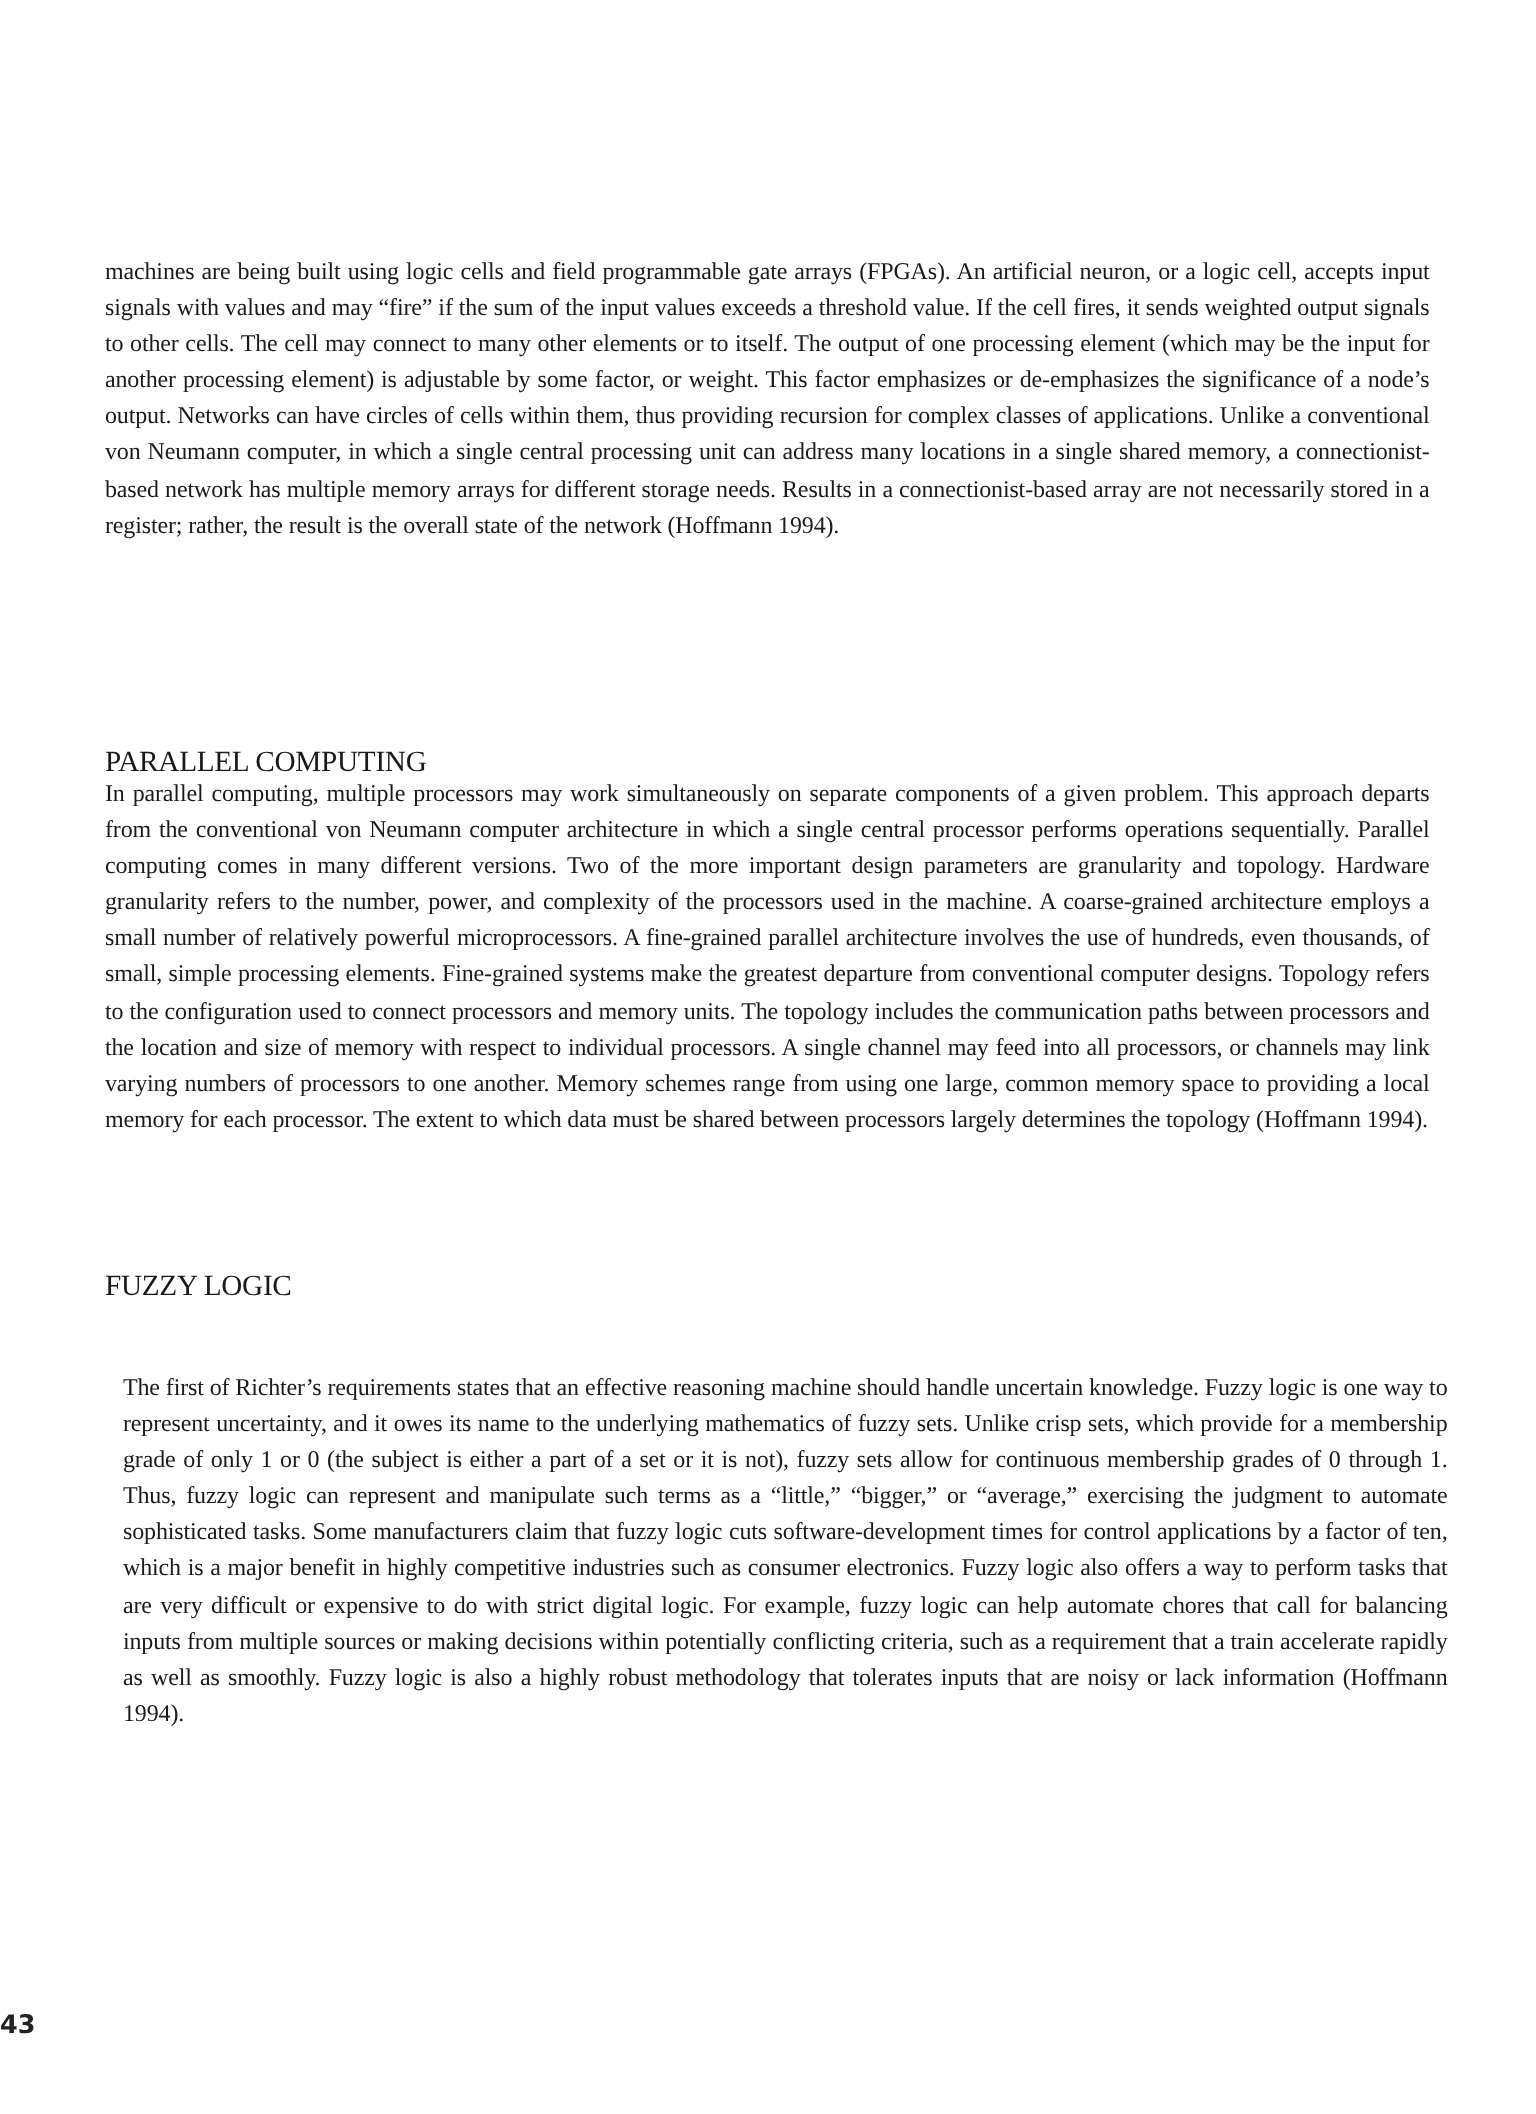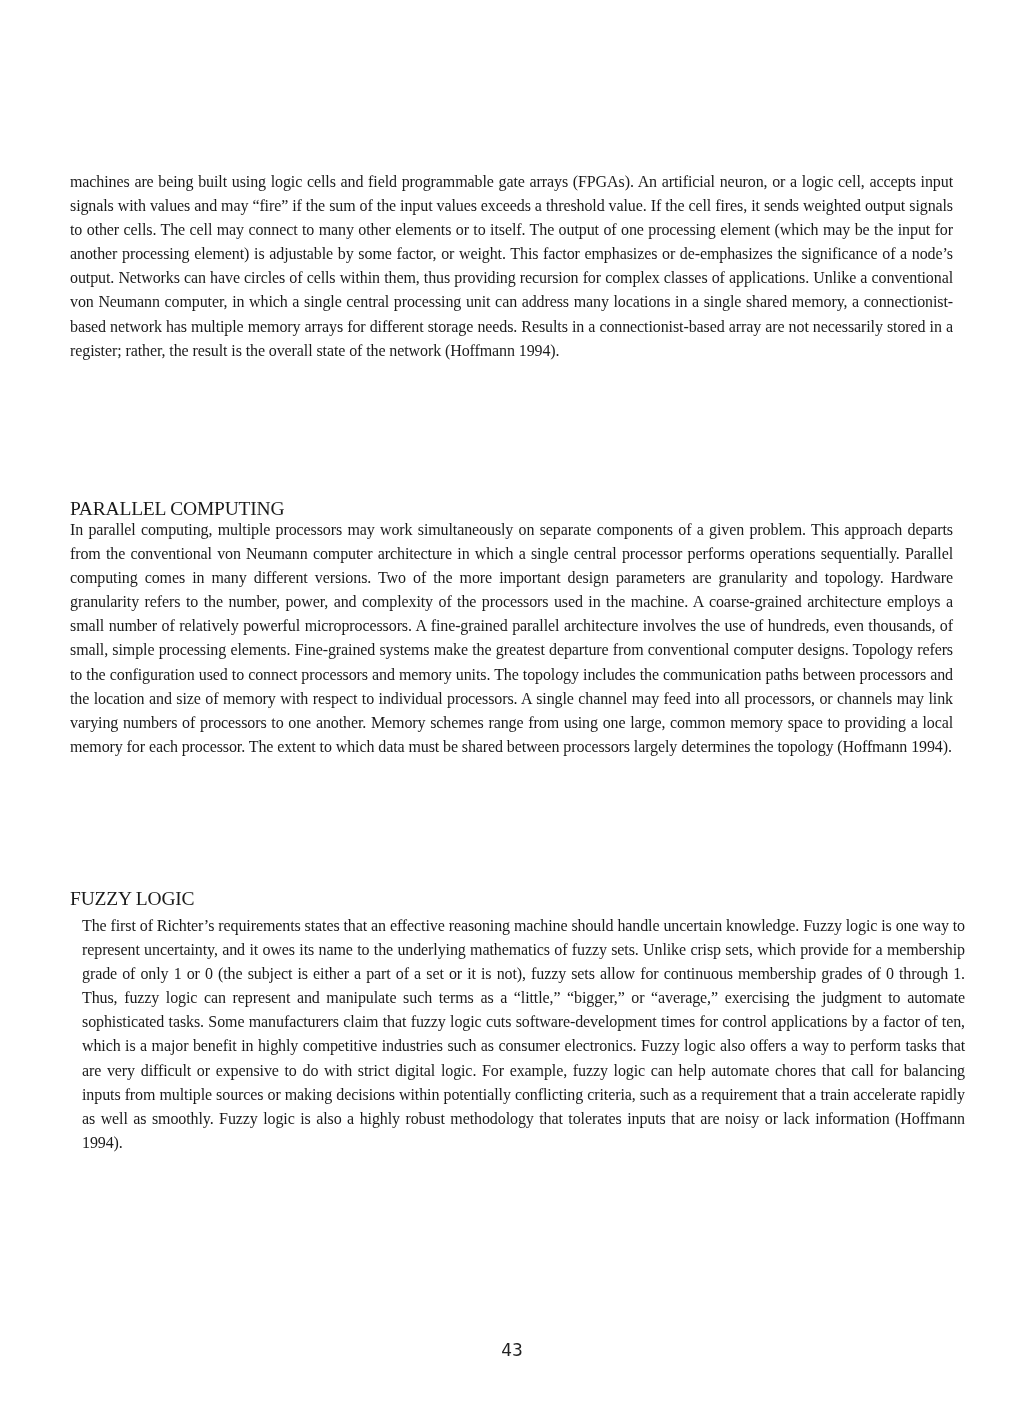--- a/index.html
+++ b/index.html
@@ -29,32 +29,33 @@
       letter-spacing: -0.1px;
     }
     .heading {
       font-size: 19.5px;
       font-weight: normal;
       margin: 0;
       letter-spacing: -0.2px;
     }
     .h-parallel { position: absolute; top: 287px; left: 0; margin-top: 41px; }
     .p-parallel { position: absolute; top: 348px; left: 0; width: 883px; }
-    .h-fuzzy { position: absolute; top: 718px; left: 0; font-family: Liberation Serif, serif; }
+    .h-fuzzy { position: absolute; top: 677px; left: 0; font-family: Liberation Serif, serif; }
     .p-fuzzy { position: absolute; top: 744px; left: 12px; width: 883px; }
     .p-intro { position: absolute; top: 0; left: 0; width: 883px; }
     .page-number {
       position: absolute;
       top: 1340px;
       left: 0;
       width: 1024px;
-      text-align: center;
+      text-align: left;
       font-family: "DejaVu Sans", sans-serif;
       font-size: 17px;
       color: #222;
+      font-weight: bold;
     }
   </style>
 </head>
 <body>
 
 <div class="page">
   <p class="para p-intro">machines are being built using logic cells and field programmable gate arrays (FPGAs).  An artificial neuron, or a logic cell, accepts input signals with values and may “fire” if the sum of the input values exceeds a threshold value.  If the cell fires, it sends weighted output signals to other cells.  The cell may connect to many other elements or to itself.  The output of one processing element (which may be the input for another processing element) is adjustable by some factor, or weight.  This factor emphasizes or de-emphasizes the significance of a node’s output.  Networks can have circles of cells within them, thus providing recursion for complex classes of applications.  Unlike a conventional von Neumann computer, in which a single central processing unit can address many locations in a single shared memory, a connectionist-based network has multiple memory arrays for different storage needs.  Results in a connectionist-based array are not necessarily stored in a register; rather, the result is the overall state of the network (Hoffmann 1994).</p>
 
   <h2 class="heading h-parallel">PARALLEL COMPUTING</h2>
   <p class="para p-parallel">In parallel computing, multiple processors may work simultaneously on separate components of a given problem.  This approach departs from the conventional von Neumann computer architecture in which a single central processor performs operations sequentially.  Parallel computing comes in many different versions.  Two of the more important design parameters are granularity and topology.  Hardware granularity refers to the number, power, and complexity of the processors used in the machine.  A coarse-grained architecture employs a small number of relatively powerful microprocessors.  A fine-grained parallel architecture involves the use of hundreds, even thousands, of small, simple processing elements.  Fine-grained systems make the greatest departure from conventional computer designs.  Topology refers to the configuration used to connect processors and memory units.  The topology includes the communication paths between processors and the location and size of memory with respect to individual processors.  A single channel may feed into all processors, or channels may link varying numbers of processors to one another.  Memory schemes range from using one large, common memory space to providing a local memory for each processor.  The extent to which data must be shared between processors largely determines the topology (Hoffmann 1994).</p>

